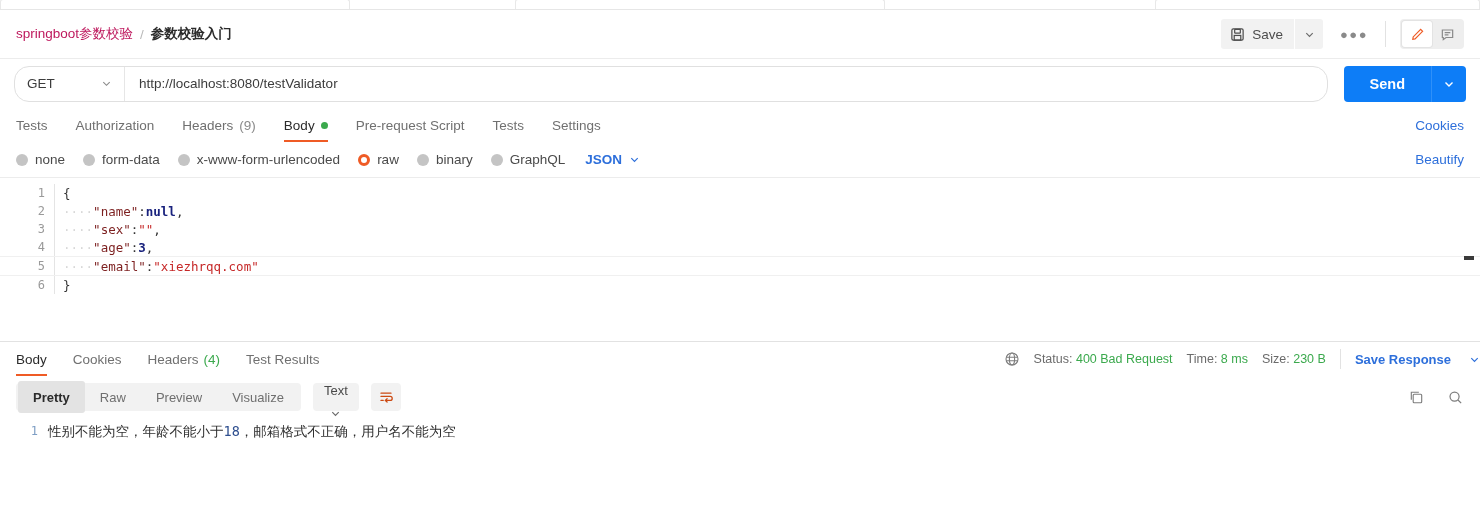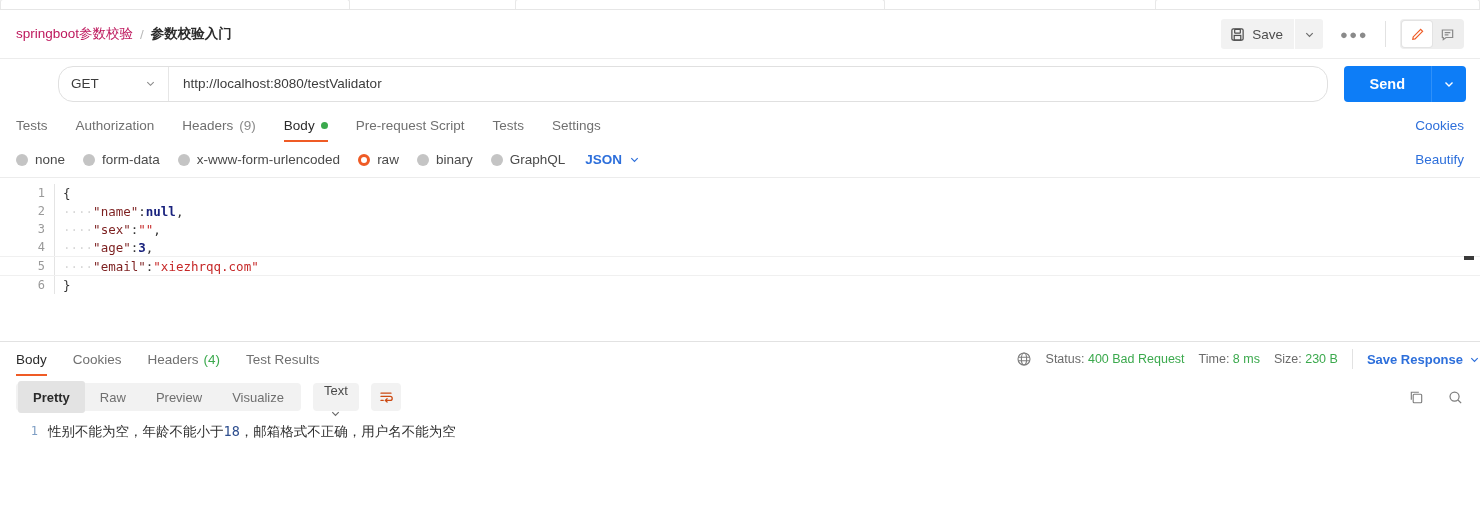--- a/index.html
+++ b/index.html
@@ -26,21 +26,21 @@
   .savebtn{display:flex;align-items:center;height:30px;background:#f2f2f2;border-radius:3px 0 0 3px;padding:0 11px 0 9px;color:#4d4d4d;font-size:13.5px;font-weight:normal;gap:7px;cursor:pointer;}
   .savecaret{display:flex;align-items:center;justify-content:center;width:28px;height:30px;background:#f2f2f2;border-radius:0 3px 3px 0;margin-left:1px;cursor:pointer;}
   .dots{width:34px;height:30px;display:flex;align-items:center;justify-content:center;margin-left:14px;cursor:pointer;color:#8a8a8a;letter-spacing:1.5px;font-size:13px;}
   .vdiv{width:1px;height:26px;background:#e2e2e2;margin:0 14px;}
   .iconpair{display:flex;align-items:center;background:#eeeeee;border-radius:4px;padding:2px;}
   .ipbtn{width:30px;height:26px;display:flex;align-items:center;justify-content:center;border-radius:3px;cursor:pointer;}
   .ipbtn.active{background:#ffffff;box-shadow:0 0 0 1px #e3e3e3;}
 
   
   .urlrow{height:49px;display:flex;align-items:center;padding:0 14px;box-sizing:border-box;gap:0;}
-  .urlbox{flex:1;display:flex;align-items:center;height:36px;border:1px solid #e0e0e0;border-radius:15px;box-sizing:border-box;background:#fff;margin-left:44px;}
+  .urlbox{flex:1;display:flex;align-items:center;height:36px;border:1px solid #e0e0e0;border-radius:15px;box-sizing:border-box;background:#fff;}
   .method{width:110px;height:100%;display:flex;align-items:center;justify-content:space-between;padding:0 12px;box-sizing:border-box;border-right:1px solid #e6e6e6;cursor:pointer;}
   .method span{font-size:13.5px;color:#3c3c3c;}
   .urlinput{flex:1;padding:0 14px;font-size:13.5px;color:#3c3c3c;cursor:text;}
   .sendwrap{display:flex;align-items:center;margin-left:16px;}
   .sendbtn{height:36px;background:#0d7df7;color:#fff;font-weight:bold;font-size:14.5px;display:flex;align-items:center;padding:0 26px;border-radius:4px 0 0 4px;cursor:pointer;}
   .sendcaret{height:36px;width:34px;background:#0d7df7;border-left:1px solid #2f90f8;border-radius:0 4px 4px 0;display:flex;align-items:center;justify-content:center;cursor:pointer;}
 
   
   .reqtabs{height:34px;display:flex;align-items:center;padding:0 16px;box-sizing:border-box;position:relative;}
   .rtab{position:relative;height:34px;display:flex;align-items:center;margin-right:28px;font-size:13.5px;color:#707070;cursor:pointer;gap:6px;}
@@ -74,21 +74,21 @@
 
   
   .respmeta{height:34px;display:flex;align-items:center;padding:0 16px;box-sizing:border-box;position:relative;}
   .restab{position:relative;height:34px;display:flex;align-items:center;margin-right:26px;font-size:13.5px;color:#707070;cursor:pointer;gap:5px;}
   .restab.active{color:#2b2b2b;}
   .restab.active:after{content:"";position:absolute;left:0;right:0;bottom:0;height:2px;background:#ef5b25;}
   .cntg{color:#3ba94d;}
   .metaright{position:absolute;right:0;display:flex;align-items:center;gap:14px;font-size:12.5px;color:#6b6b6b;}
   .metaval{color:#3ba94d;}
   .mdiv{width:1px;height:20px;background:#e2e2e2;}
-  .saveresp{color:#2d6fdb;font-weight:bold;font-size:13px;display:flex;align-items:center;gap:6px;cursor:pointer;}
+  .saveresp{color:#2d6fdb;font-weight:bold;font-size:13px;display:flex;align-items:center;gap:18px;cursor:pointer;}
 
   
   .resptools{height:42px;display:flex;align-items:center;padding:0 16px;box-sizing:border-box;position:relative;}
   .seg{display:flex;align-items:center;background:#f2f2f2;border-radius:4px;height:28px;padding:2px;box-sizing:border-box;}
   .segbtn{height:32px;display:flex;align-items:center;padding:0 15px;border-radius:3px;font-size:13px;color:#6f6f6f;cursor:pointer;}
   .segbtn.active{background:#e3e3e3;color:#2b2b2b;font-weight:bold;}
   .textsel{margin-left:12px;display:flex;align-items:center;gap:10px;height:28px;padding:0 11px;background:#f2f2f2;border-radius:4px;font-size:13px;color:#4a4a4a;cursor:pointer;flex-direction:column;}
   .wrapbtn{margin-left:12px;width:30px;height:28px;background:#f2f2f2;border-radius:4px;display:flex;align-items:center;justify-content:center;cursor:pointer;}
   .toolright{position:absolute;right:16px;display:flex;align-items:center;gap:22px;}
 

